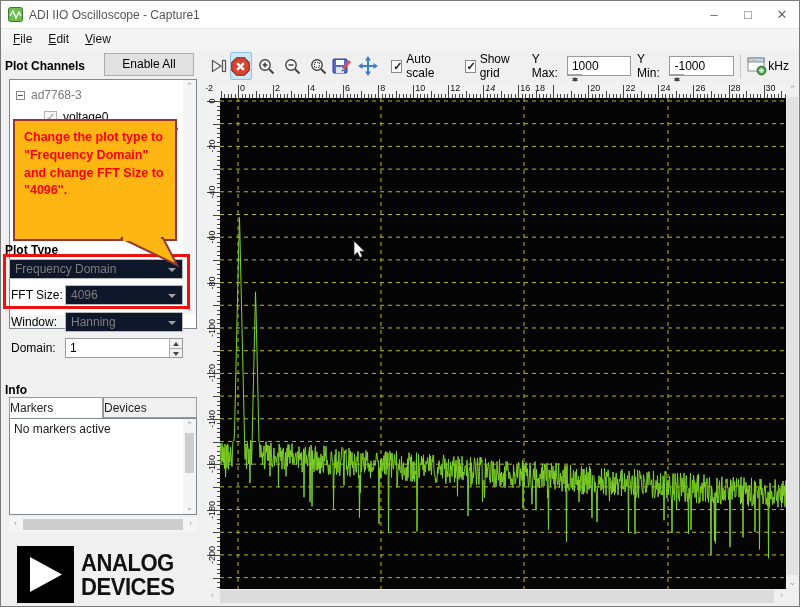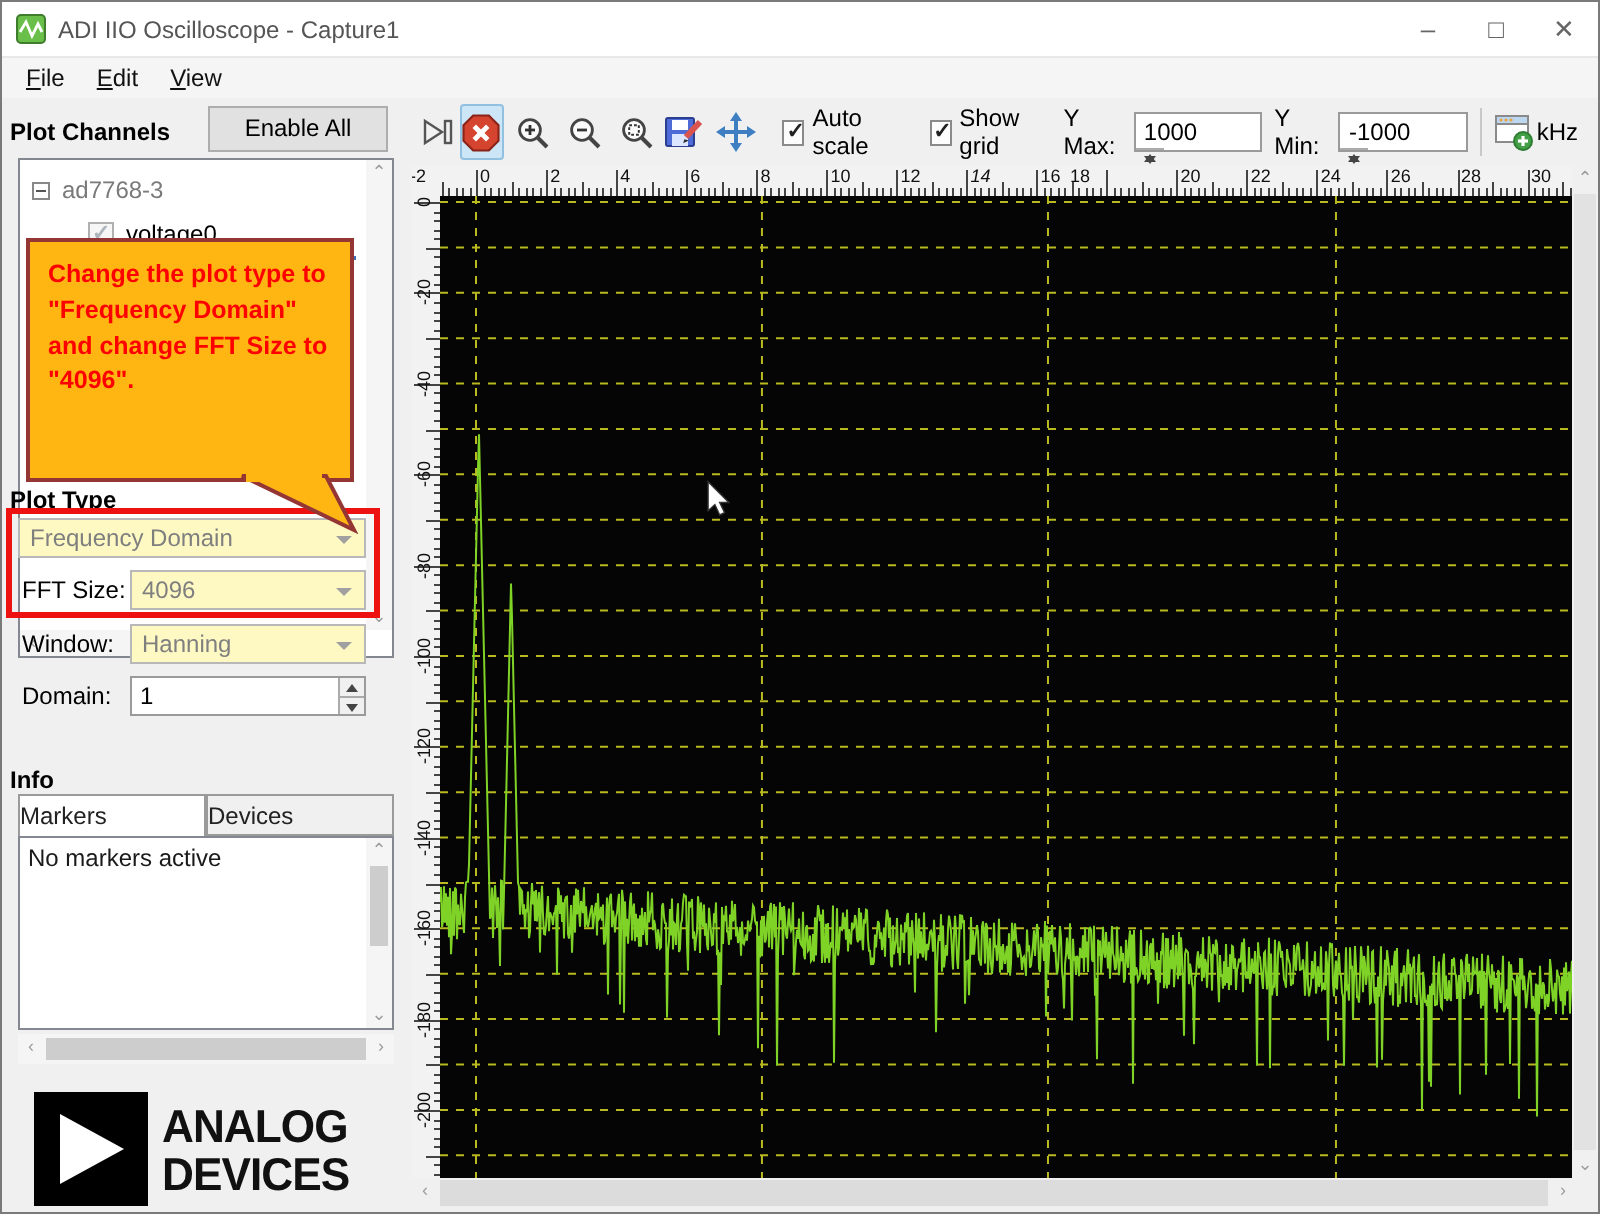--- a/index.html
+++ b/index.html
@@ -47,21 +47,21 @@
 
   .callout { position:absolute; left:12px; top:70px; width:164px; height:122px; background:#ffb612;
              border:2px solid #943634; padding:8px 6px 4px 9px; color:#ff0000; font-weight:bold;
              font-size:12.5px; line-height:1.42; z-index:5; }
   .callout-tail { position:absolute; left:118px; top:188px; z-index:6; }
 
   .section-label { font-weight:bold; color:#000; }
   .plot-type-label { position:absolute; left:4px; top:194px; }
   .red-box { position:absolute; left:2px; top:205px; width:187px; height:55px; border:3px solid #ee1111; z-index:4; }
 
-  .combo { background:#fef9c3; border:1px solid #b8b8b8; color:#7f7f7f; height:20px;
+  .combo { background:#0f172a; border:1px solid #b8b8b8; color:#7f7f7f; height:20px;
            line-height:18px; padding-left:5px; position:relative; }
   .combo .arr { position:absolute; right:6px; top:8px; width:0; height:0;
                 border-left:4px solid transparent; border-right:4px solid transparent; border-top:4px solid #a0a0a0; }
   .combo-full { position:absolute; left:8px; top:210px; width:174px; }
   .frow { position:absolute; left:10px; display:flex; align-items:center; }
   .frow .flabel { width:54px; color:#000; }
   .spin { display:flex; height:20px; border:1px solid #9a9a9a; background:#fff; }
   .spin input { border:none; outline:none; width:100%; height:100%; padding-left:4px; font-size:12px;
                 font-family:"Liberation Sans",sans-serif; background:transparent; }
   .spin-btns { width:14px; display:flex; flex-direction:column; border-left:1px solid #ababab; }

